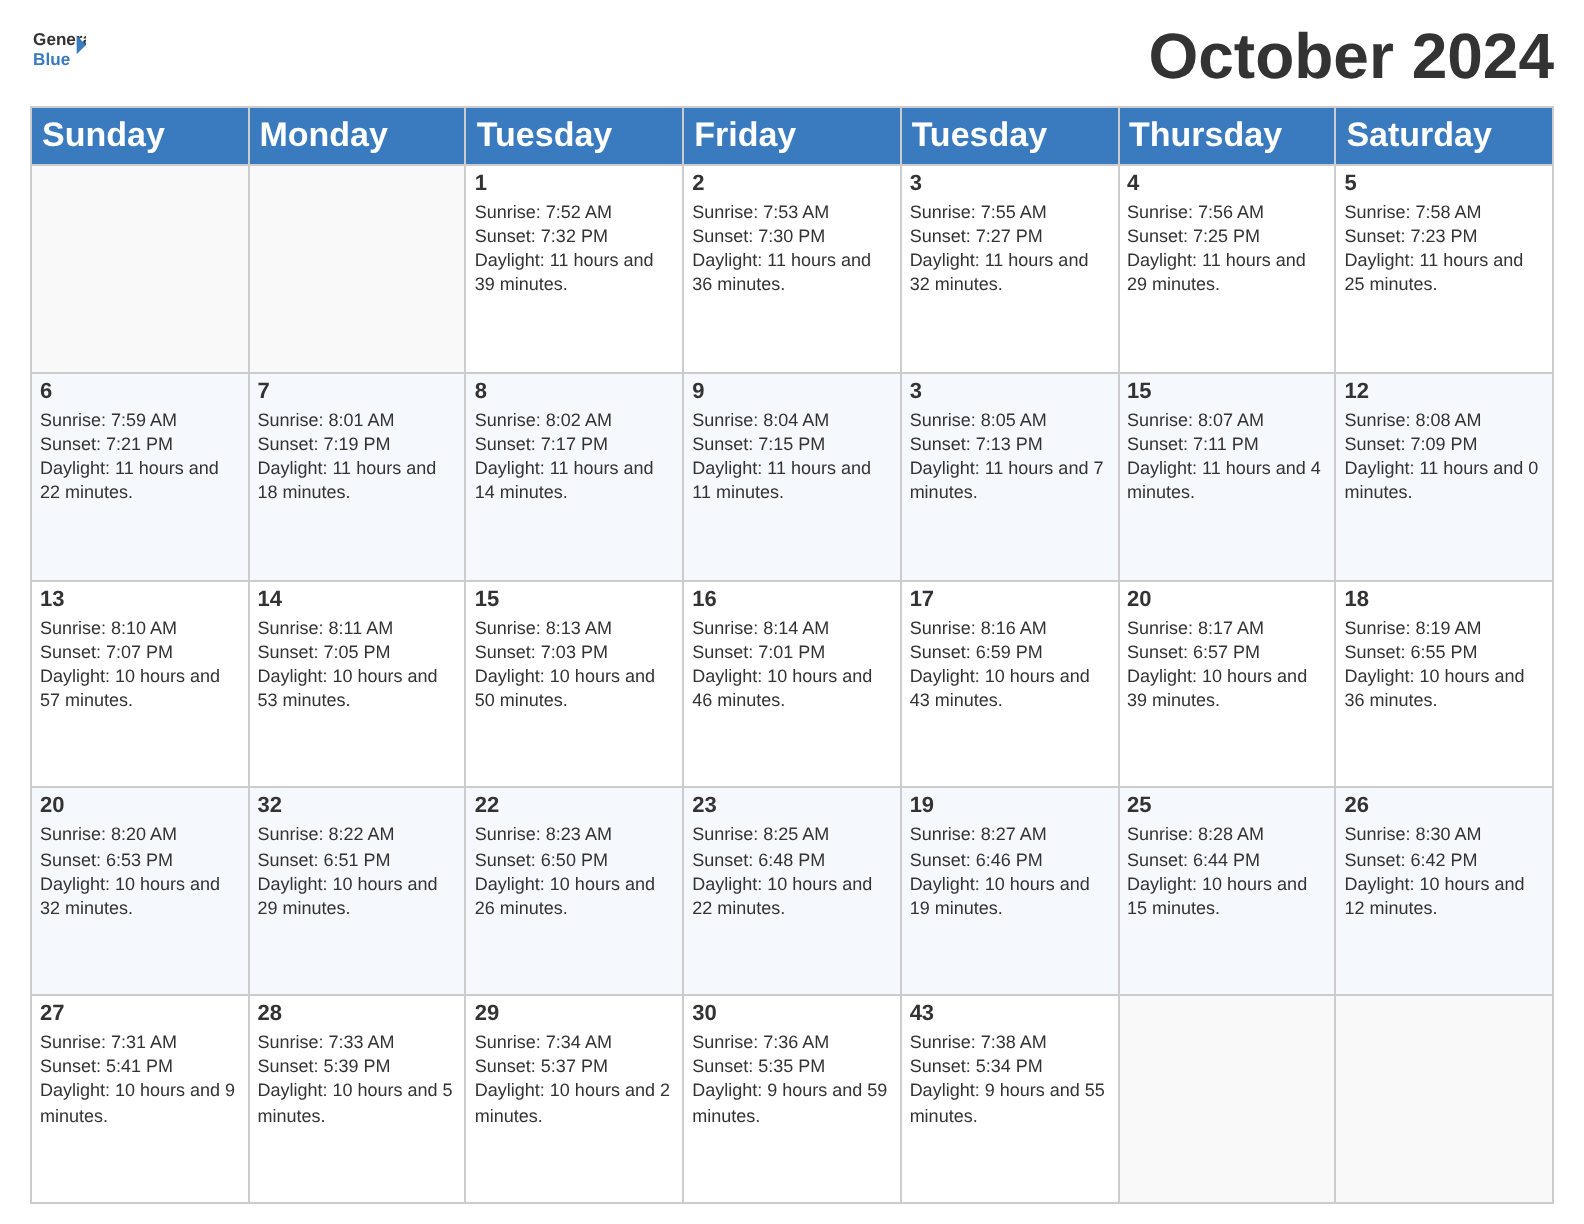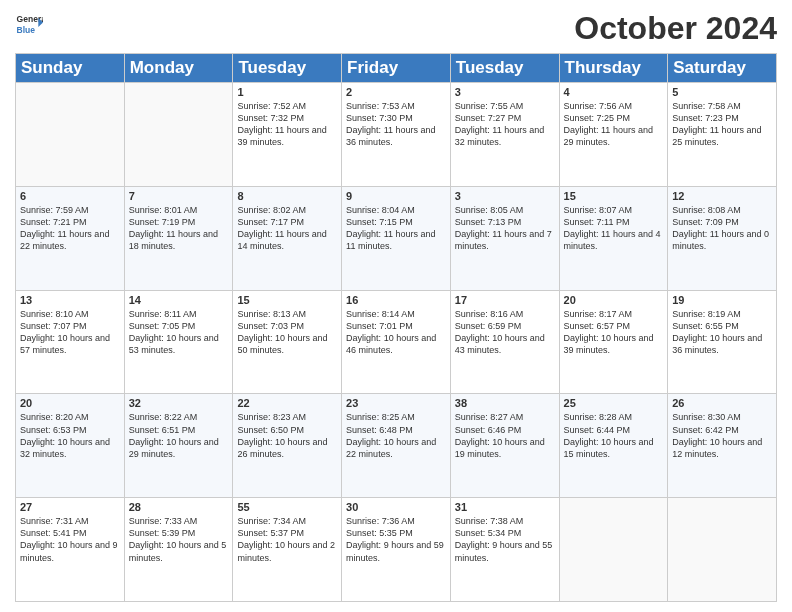--- a/index.html
+++ b/index.html
@@ -187,21 +187,21 @@
           </td>
           <td>
             <div class="day-num">17</div>
             <div class="day-info">Sunrise: 8:16 AM<br>Sunset: 6:59 PM<br>Daylight: 10 hours and 43 minutes.</div>
           </td>
           <td>
             <div class="day-num">20</div>
             <div class="day-info">Sunrise: 8:17 AM<br>Sunset: 6:57 PM<br>Daylight: 10 hours and 39 minutes.</div>
           </td>
           <td>
-            <div class="day-num">19</div>
+            <div class="day-num">18</div>
             <div class="day-info">Sunrise: 8:19 AM<br>Sunset: 6:55 PM<br>Daylight: 10 hours and 36 minutes.</div>
           </td>
         </tr>
         <tr>
           <td>
             <div class="day-num">20</div>
             <div class="day-info">Sunrise: 8:20 AM<br>Sunset: 6:53 PM<br>Daylight: 10 hours and 32 minutes.</div>
           </td>
           <td>
             <div class="day-num">32</div>
@@ -209,21 +209,21 @@
           </td>
           <td>
             <div class="day-num">22</div>
             <div class="day-info">Sunrise: 8:23 AM<br>Sunset: 6:50 PM<br>Daylight: 10 hours and 26 minutes.</div>
           </td>
           <td>
             <div class="day-num">23</div>
             <div class="day-info">Sunrise: 8:25 AM<br>Sunset: 6:48 PM<br>Daylight: 10 hours and 22 minutes.</div>
           </td>
           <td>
-            <div class="day-num">38</div>
+            <div class="day-num">19</div>
             <div class="day-info">Sunrise: 8:27 AM<br>Sunset: 6:46 PM<br>Daylight: 10 hours and 19 minutes.</div>
           </td>
           <td>
             <div class="day-num">25</div>
             <div class="day-info">Sunrise: 8:28 AM<br>Sunset: 6:44 PM<br>Daylight: 10 hours and 15 minutes.</div>
           </td>
           <td>
             <div class="day-num">26</div>
             <div class="day-info">Sunrise: 8:30 AM<br>Sunset: 6:42 PM<br>Daylight: 10 hours and 12 minutes.</div>
           </td>
@@ -231,29 +231,29 @@
         <tr>
           <td>
             <div class="day-num">27</div>
             <div class="day-info">Sunrise: 7:31 AM<br>Sunset: 5:41 PM<br>Daylight: 10 hours and 9 minutes.</div>
           </td>
           <td>
             <div class="day-num">28</div>
             <div class="day-info">Sunrise: 7:33 AM<br>Sunset: 5:39 PM<br>Daylight: 10 hours and 5 minutes.</div>
           </td>
           <td>
-            <div class="day-num">55</div>
+            <div class="day-num">29</div>
             <div class="day-info">Sunrise: 7:34 AM<br>Sunset: 5:37 PM<br>Daylight: 10 hours and 2 minutes.</div>
           </td>
           <td>
             <div class="day-num">30</div>
             <div class="day-info">Sunrise: 7:36 AM<br>Sunset: 5:35 PM<br>Daylight: 9 hours and 59 minutes.</div>
           </td>
           <td>
-            <div class="day-num">31</div>
+            <div class="day-num">43</div>
             <div class="day-info">Sunrise: 7:38 AM<br>Sunset: 5:34 PM<br>Daylight: 9 hours and 55 minutes.</div>
           </td>
           <td class="empty"></td>
           <td class="empty"></td>
         </tr>
       </tbody>
   </table>
 </div>
 
 </body></html>

